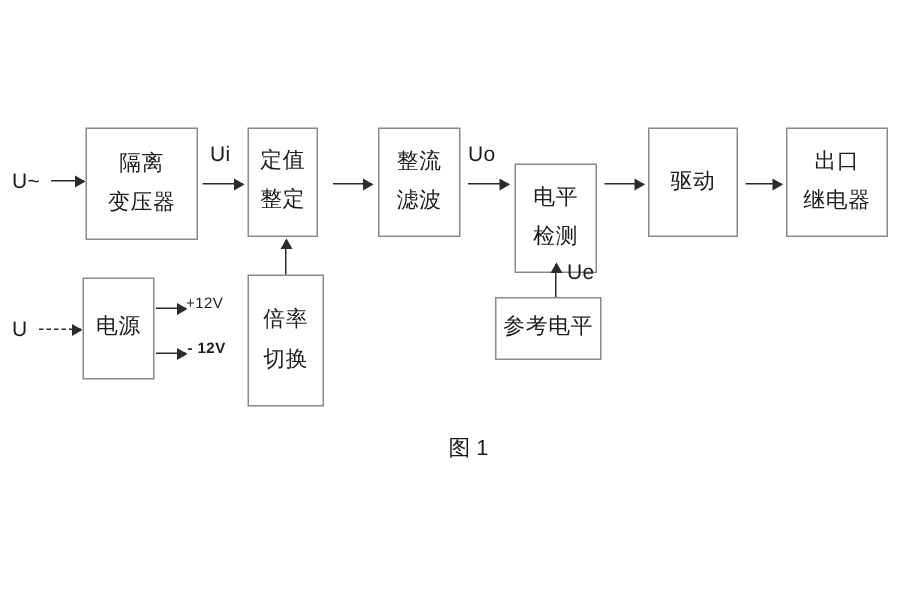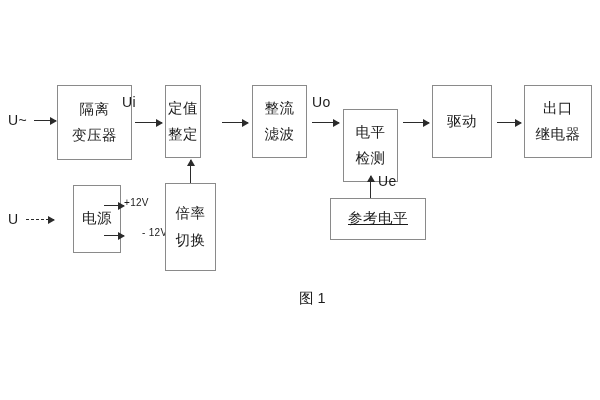--- a/index.html
+++ b/index.html
@@ -96,24 +96,24 @@
 
   <div class="lbl sig" style="left:8px; top:113px;">U~</div>
 
   <div class="arrow-h" style="left:34px; top:120px; width:22px;"></div>
 
   <div class="blk" style="left:57px; top:85px; width:75px; height:75px;">
     <span class="ln">隔离</span>
     <span class="ln">变压器</span>
   </div>
 
-  <div class="lbl sig" style="left:122px; top:95px;">Ui</div>
+  <div class="lbl sig" style="left:140px; top:95px;">Ui</div>
   <div class="arrow-h" style="left:135px; top:122px; width:27px;"></div>
 
-  <div class="blk" style="left:165px; top:85px; width:36px; height:73px;">
+  <div class="blk" style="left:165px; top:85px; width:47px; height:73px;font-family:Liberation Mono, monospace;">
     <span class="ln">定值</span>
     <span class="ln">整定</span>
   </div>
 
   <div class="arrow-h" style="left:222px; top:122px; width:26px;"></div>
 
   <div class="blk" style="left:252px; top:85px; width:55px; height:73px;">
     <span class="ln">整流</span>
     <span class="ln">滤波</span>
   </div>
@@ -135,39 +135,39 @@
   <div class="arrow-h" style="left:497px; top:122px; width:24px;"></div>
 
   <div class="blk wide" style="left:524px; top:85px; width:68px; height:73px;">
     <span class="ln">出口</span>
     <span class="ln">继电器</span>
   </div>
 
   <div class="lbl sig" style="left:8px; top:212px;">U</div>
   <div class="arrow-h dashed" style="left:26px; top:219px; width:28px;"></div>
 
-  <div class="blk" style="left:73px; top:185px; width:48px; height:68px;">
+  <div class="blk" style="left:55px; top:185px; width:48px; height:68px;">
     <span class="ln">电源</span>
   </div>
 
   <div class="arrow-h" style="left:104px; top:205px; width:20px;"></div>
   <div class="lbl rail" style="left:124px; top:198px;">+12V</div>
 
   <div class="arrow-h" style="left:104px; top:235px; width:20px;"></div>
-  <div class="lbl rail" style="left:142px; top:228px;">- 12V</div>
+  <div class="lbl rail" style="left:125px; top:228px;font-weight:bold;">- 12V</div>
 
   <div class="blk" style="left:165px; top:183px; width:51px; height:88px;">
     <span class="ln">倍率</span>
     <span class="ln">切换</span>
   </div>
 
   <div class="arrow-v" style="left:190px; top:160px; height:23px;"></div>
 
   <div class="arrow-v" style="left:370px; top:176px; height:22px;"></div>
   <div class="lbl sig" style="left:378px; top:174px;">Ue</div>
 
-  <div class="blk" style="left:330px; top:198px; width:96px; height:42px;text-decoration:underline;">
+  <div class="blk" style="left:330px; top:198px; width:71px; height:42px;">
     <span class="ln">参考电平</span>
   </div>
 
   <div class="caption" style="left:299px; top:265px;margin-top:24px;">图 1</div>
 
 </div>
 
 </body></html>

